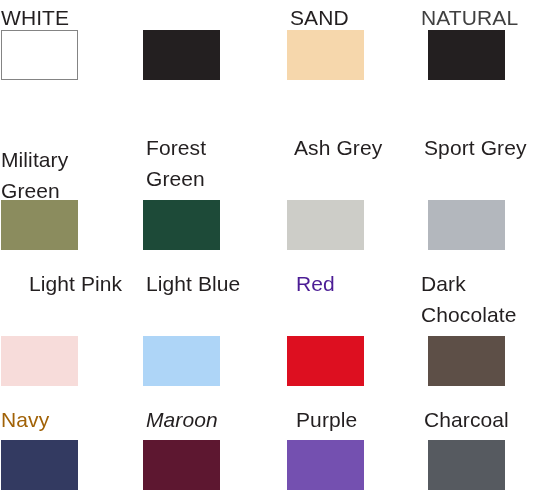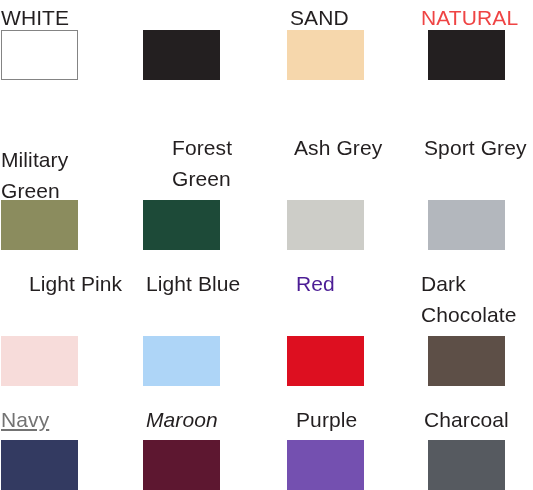--- a/index.html
+++ b/index.html
@@ -38,42 +38,42 @@
 </style>
 </head>
 <body>
 
 <div id="swatch-grid">
     <div class="swatch-label" style="position: absolute; left: 1px; top: 2px; color: rgb(35, 31, 32);">WHITE</div>
     <div class="swatch-chip bordered" style="position: absolute; left: 1px; top: 30px; width: 77px; height: 50px; background: rgb(255, 255, 255); border-color: rgb(132, 132, 132);"></div>
     <div class="swatch-chip" style="position: absolute; left: 143px; top: 30px; width: 77px; height: 50px; background: rgb(35, 31, 32);"></div>
     <div class="swatch-label" style="position: absolute; left: 290px; top: 2px; color: rgb(35, 31, 32);">SAND</div>
     <div class="swatch-chip" style="position: absolute; left: 287px; top: 30px; width: 77px; height: 50px; background: rgb(246, 215, 172);"></div>
-    <div class="swatch-label" style="position: absolute; left: 421px; top: 2px; color: #ef4444;">NATURAL</div>
+    <div class="swatch-label" style="position: absolute; left: 421px; top: 2px; color: #404040;">NATURAL</div>
     <div class="swatch-chip" style="position: absolute; left: 428px; top: 30px; width: 77px; height: 50px; background: rgb(35, 31, 32);"></div>
     <div class="swatch-label" style="position: absolute; left: 1px; top: 144px; color: rgb(35, 31, 32);">Military
 Green</div>
     <div class="swatch-chip" style="position: absolute; left: 1px; top: 200px; width: 77px; height: 50px; background: rgb(139, 140, 94);"></div>
-    <div class="swatch-label" style="position: absolute; left: 146px; top: 132px; color: rgb(35, 31, 32); margin-left: 26px;">Forest
+    <div class="swatch-label" style="position: absolute; left: 146px; top: 132px; color: rgb(35, 31, 32);">Forest
 Green</div>
     <div class="swatch-chip" style="position: absolute; left: 143px; top: 200px; width: 77px; height: 50px; background: rgb(29, 74, 56);"></div>
     <div class="swatch-label" style="position: absolute; left: 294px; top: 132px; color: rgb(35, 31, 32);">Ash Grey</div>
     <div class="swatch-chip" style="position: absolute; left: 287px; top: 200px; width: 77px; height: 50px; background: rgb(205, 205, 200);"></div>
     <div class="swatch-label" style="position: absolute; left: 424px; top: 132px; color: rgb(35, 31, 32);">Sport Grey</div>
     <div class="swatch-chip" style="position: absolute; left: 428px; top: 200px; width: 77px; height: 50px; background: rgb(179, 183, 189);"></div>
     <div class="swatch-label" style="position: absolute; left: 1px; top: 268px; color: rgb(35, 31, 32); padding-left: 28px;">Light Pink</div>
     <div class="swatch-chip" style="position: absolute; left: 1px; top: 336px; width: 77px; height: 50px; background: rgb(247, 220, 218);"></div>
     <div class="swatch-label" style="position: absolute; left: 146px; top: 268px; color: rgb(35, 31, 32);">Light Blue</div>
     <div class="swatch-chip" style="position: absolute; left: 143px; top: 336px; width: 77px; height: 50px; background: rgb(174, 213, 247);"></div>
     <div class="swatch-label" style="position: absolute; left: 296px; top: 268px; color: #4c1d95;">Red</div>
     <div class="swatch-chip" style="position: absolute; left: 287px; top: 336px; width: 77px; height: 50px; background: rgb(221, 15, 32);"></div>
     <div class="swatch-label" style="position: absolute; left: 421px; top: 268px; color: rgb(35, 31, 32);">Dark
 Chocolate</div>
     <div class="swatch-chip" style="position: absolute; left: 428px; top: 336px; width: 77px; height: 50px; background: rgb(93, 79, 71);"></div>
-    <div class="swatch-label" style="position: absolute; left: 1px; top: 404px; color: #737373; text-decoration: underline;">Navy</div>
+    <div class="swatch-label" style="position: absolute; left: 1px; top: 404px; color: #a16207;">Navy</div>
     <div class="swatch-chip" style="position: absolute; left: 1px; top: 440px; width: 77px; height: 50px; background: rgb(51, 58, 97);"></div>
     <div class="swatch-label" style="position: absolute; left: 146px; top: 404px; color: rgb(35, 31, 32); font-style: italic;">Maroon</div>
     <div class="swatch-chip" style="position: absolute; left: 143px; top: 440px; width: 77px; height: 50px; background: rgb(93, 23, 48);"></div>
     <div class="swatch-label" style="position: absolute; left: 296px; top: 404px; color: rgb(35, 31, 32);">Purple</div>
     <div class="swatch-chip" style="position: absolute; left: 287px; top: 440px; width: 77px; height: 50px; background: rgb(116, 80, 176);"></div>
     <div class="swatch-label" style="position: absolute; left: 424px; top: 404px; color: rgb(35, 31, 32);">Charcoal</div>
     <div class="swatch-chip" style="position: absolute; left: 428px; top: 440px; width: 77px; height: 50px; background: rgb(86, 90, 96);"></div>
   </div>
 
 </body></html>

